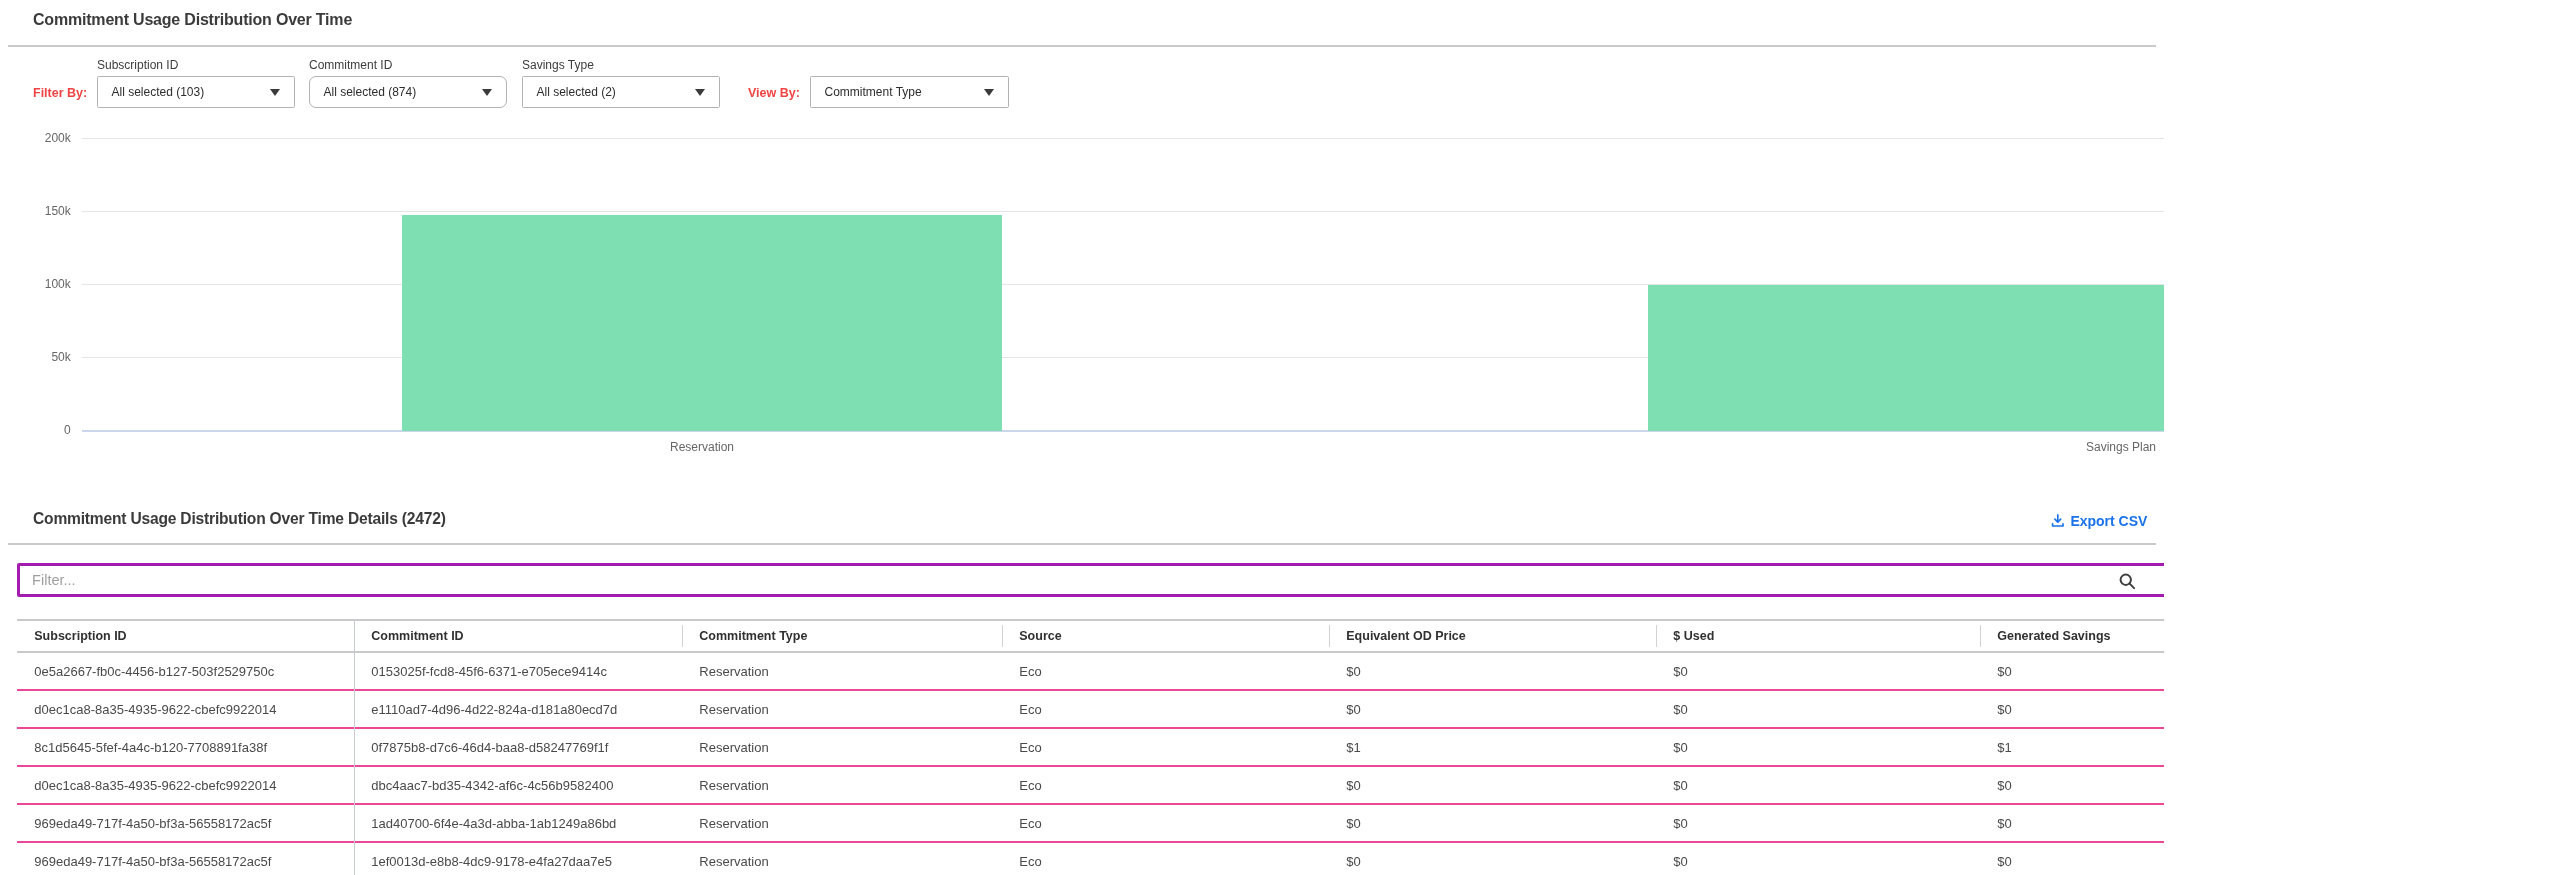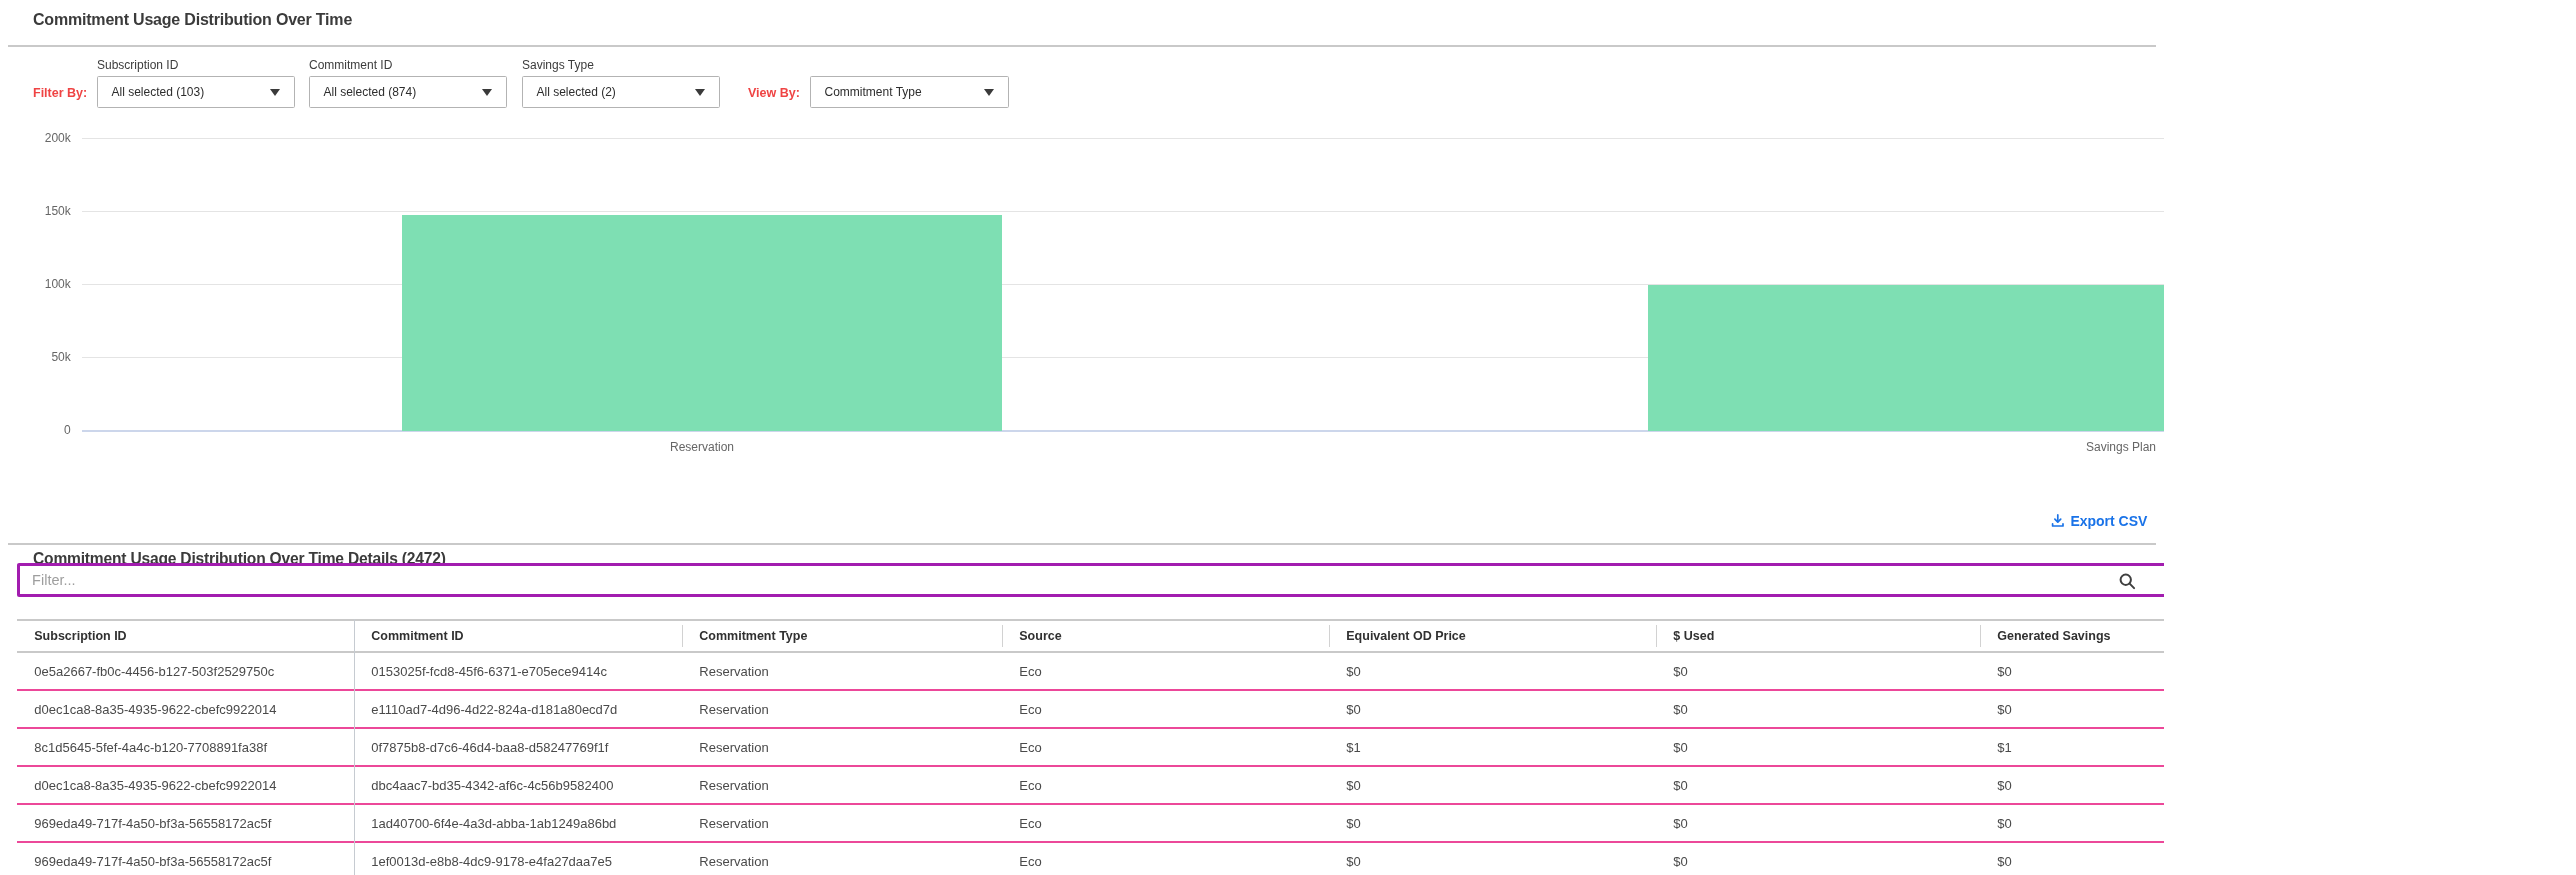--- a/index.html
+++ b/index.html
@@ -15,38 +15,38 @@
   
   .filter-by-label,.view-by-label{position:absolute;top:86px;font-size:12.5px;font-weight:bold;color:#ef4444;}
   .filter-by-label{left:33px;}
   .view-by-label{left:748px;}
   .dd-label{position:absolute;top:58px;font-size:12px;color:#3c3c3c;}
   .dd{position:absolute;top:76px;height:32px;box-sizing:border-box;border:1px solid #b3b3b3;border-radius:1.6px;
       background:#fff;display:flex;align-items:center;padding:0 31px 0 13.5px;font-size:12px;color:#2d2d2d;cursor:pointer;}
   .dd .caret{position:absolute;right:14.5px;top:50%;margin-top:-3.1px;width:0;height:0;
       border-left:5.7px solid transparent;border-right:5.7px solid transparent;border-top:7.3px solid #3a3a3a;}
   .dd1{left:97px;width:198px;}  .lab1{left:97px;}
-  .dd2{left:309px;width:198px;}  .lab2{left:309px;}
+  .dd2{left:309px;width:198px;border-radius:7px;}  .lab2{left:309px;}
   .dd3{left:522px;width:198px;} .lab3{left:522px;}
   .dd4{left:810px;width:199px;}
 
   
   .gridline{position:absolute;left:82px;right:0;height:1px;background:#e4e4e4;}
   .g200{top:138px;} .g150{top:211px;} .g100{top:284px;} .g50{top:357px;}
   .axisline{position:absolute;left:82px;right:0;top:430px;height:1.6px;background:#ccd6eb;}
   .ytick{position:absolute;left:7.8px;width:63px;text-align:right;font-size:12px;color:#666;}
   .yt0{top:131px;} .yt1{top:204px;} .yt2{top:277px;} .yt3{top:350px;} .yt4{top:423px;}
   .bar{position:absolute;bottom:444px;background:#7edfb3;}
   .bar0{left:402px;width:600px;height:218px;}
   .bar1{left:1648px;width:600px;height:146px;}
   .xtick{position:absolute;top:440px;width:208px;text-align:center;font-size:12px;color:#666;}
   .xt0{left:598px;} .xt1{left:1948px;text-align:right;}
 
   
-  .details-title{position:absolute;left:33px;top:510px;font-size:15.6px;font-weight:bold;color:#3b3b3b;letter-spacing:-0.2px;margin-top:40px;}
+  .details-title{position:absolute;left:33px;top:510px;font-size:15.6px;font-weight:bold;color:#3b3b3b;letter-spacing:-0.2px;}
   .export-link{position:absolute;right:16.6px;top:513px;display:flex;align-items:center;gap:5.2px;
                font-size:14px;font-weight:bold;color:#1a73e8;cursor:pointer;justify-content:flex-end;}
   .export-link svg{display:block;}
 
   
   .filter-input{position:absolute;left:16.6px;top:563px;width:2543px;height:34px;box-sizing:border-box;
                 border:3px solid #a21caf;border-radius:2.1px;font-size:14.5px;color:#444;
                 padding:0 42px 0 12.5px;outline:none;font-family:"Liberation Sans",sans-serif;}
   .filter-input::placeholder{color:#9e9e9e;}
   .search-ic{position:absolute;right:27px;top:571px;width:20px;height:20px;cursor:pointer;}

